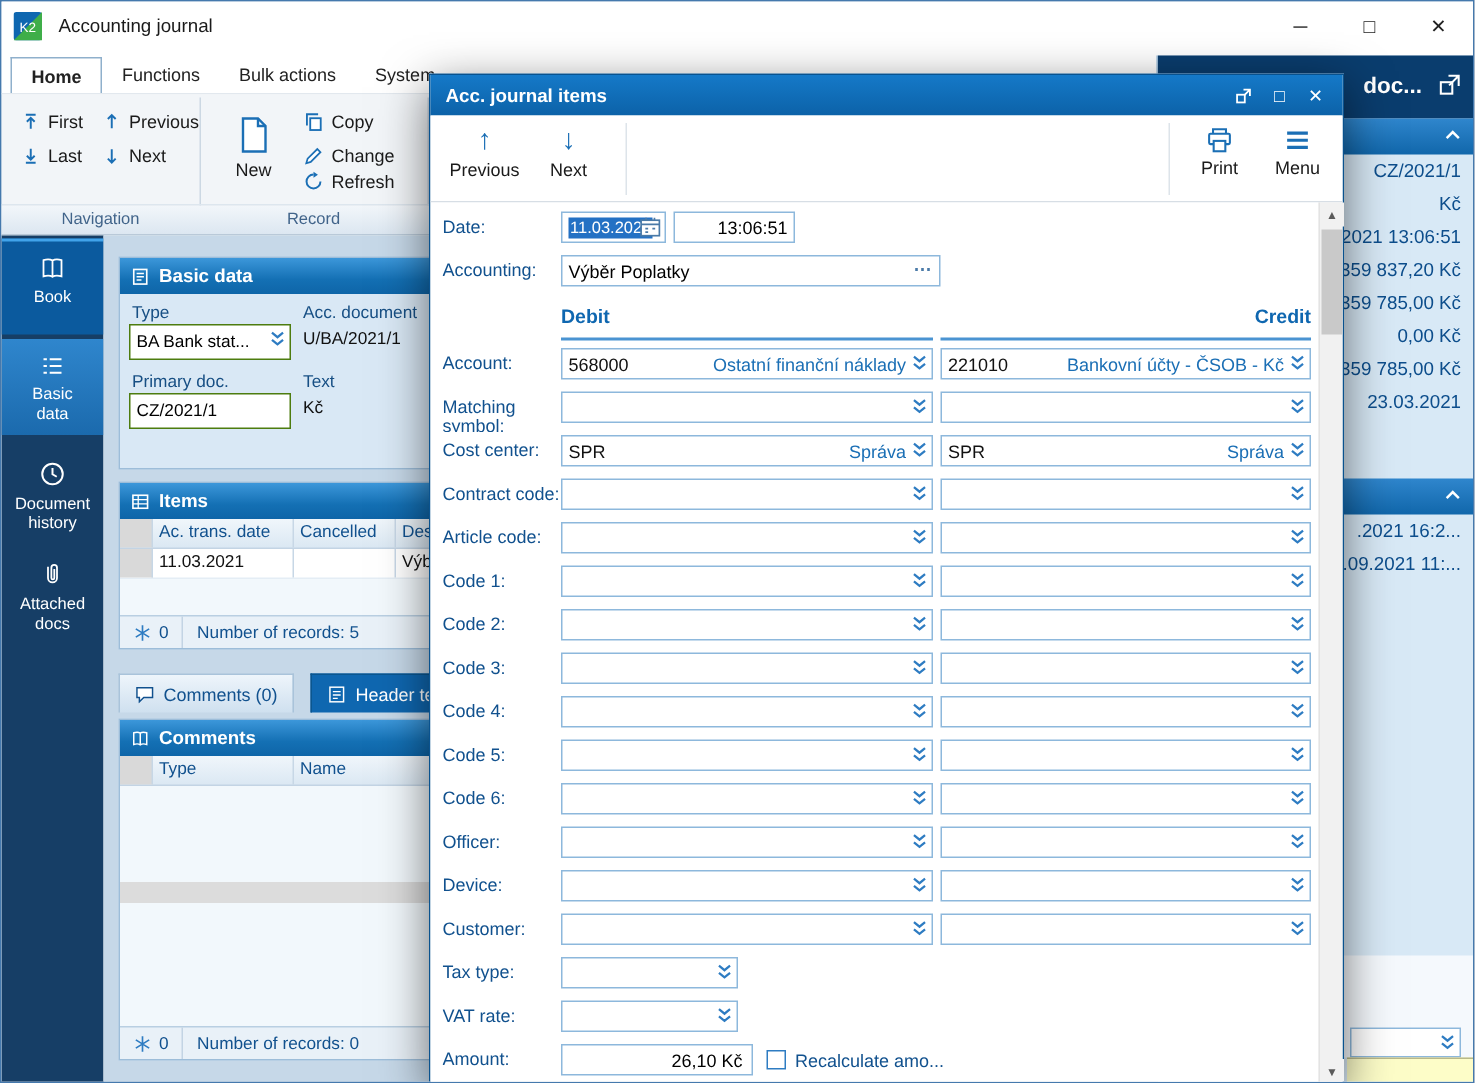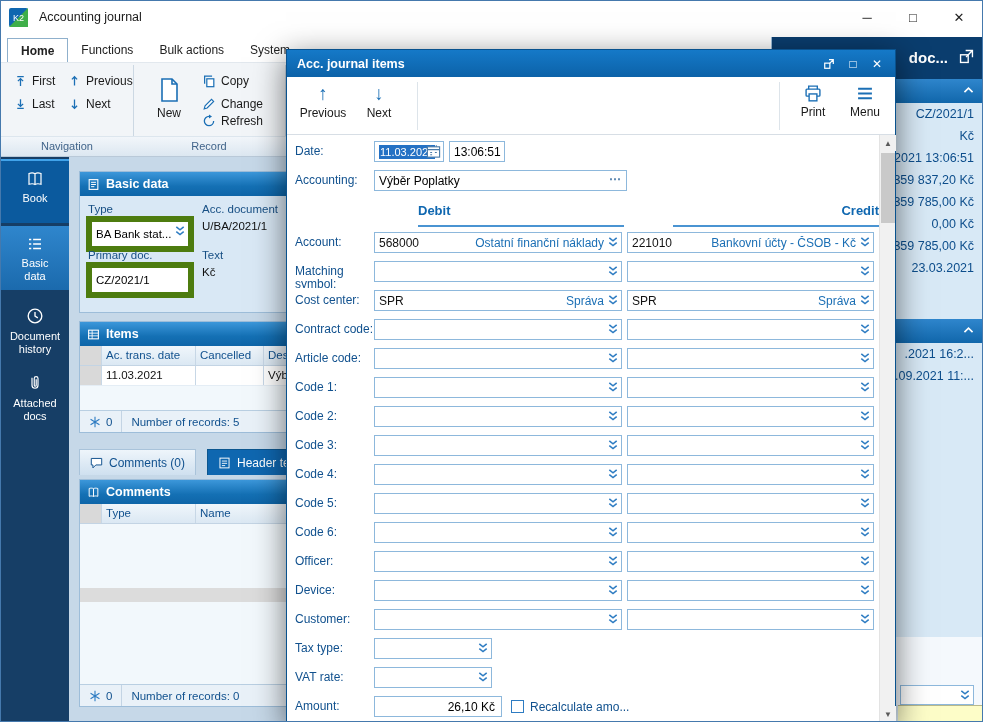--- a/index.html
+++ b/index.html
@@ -48,21 +48,21 @@
   #side-history { top:140px; height:66px; }
   #side-attached { top:207px; height:64px; }
 
   
   #main { position:absolute; left:68px; top:156px; width:915px; height:566px; background:#c6d8e8; }
   .panel { position:absolute; background:#d9e8f5; border:1px solid #9dbdd9; }
   .panel-header { height:24px; background:linear-gradient(180deg,#3c97da,#1470b4 60%,#0e65a8);
                   color:#fff; font-size:12.5px; font-weight:bold; display:flex; align-items:center;
                   gap:6px; padding-left:7px; }
   .flabel { position:absolute; font-size:11.5px; color:#174f84; }
-  .ffield { position:absolute; height:36px; background:#fff; border:6px solid #4d7c0f;
+  .ffield { position:absolute; height:24px; background:#fff; border:1px solid #4d7c0f;
             font-size:11.5px; display:flex; align-items:center; padding:0 16px 0 4px; }
   .fflat  { position:absolute; font-size:11.5px; color:#111; }
   .ddi { position:absolute; right:2px; top:3px; width:12px; height:12px; }
 
   
   .tblhead { display:flex; height:20px; background:linear-gradient(#f0f6fb,#dbe8f3);
              border-bottom:1px solid #c3d4e4; font-size:11.5px; color:#11518e; }
   .tblhead .c, .tblrow .c { padding:3px 4px 0 4px; border-right:1px solid #c7d7e6; height:100%;
                             overflow:hidden; white-space:nowrap; }
   .tblrow { display:flex; height:20px; background:#fff; border-bottom:1px solid #e4edf5;
@@ -121,24 +121,24 @@
   .field { position:relative; height:21px; border:1px solid #8db8dc; background:#fff;
            font-size:12px; display:flex; align-items:center; padding:0 17px 0 4px; flex:none; }
   .field.debit { width:248px; margin-right:5px; }
   .field.credit { width:247px;text-align:right; }
   .field.narrow { width:118px; }
   .field .code { color:#111; white-space:nowrap; }
   .field .fname { margin-left:auto; color:#1b6fb5; white-space:nowrap; overflow:hidden; padding-left:6px; }
   .datef { width:70px; padding-right:19px; font-size:11px; }
   .datef .sel { background:#2471c4; color:#fff; padding:1px 1px; white-space:nowrap; }
   .cal { position:absolute; right:2px; top:2px; }
-  .timef { width:56px; margin-left:5px; justify-content:flex-start; padding:0 4px; }
+  .timef { width:81px; margin-left:5px; justify-content:flex-end; padding:0 4px; }
   .descf { width:253px; padding-right:18px; }
   .dots { position:absolute; right:4px; top:1px; color:#4a7aa8; font-weight:bold; letter-spacing:1px; }
-  .colhead-row { height:33px; display:flex; padding-top:4px;gap:44px; }
+  .colhead-row { height:33px; display:flex; padding-top:4px; }
   .colhead-row .spacer { width:79px; flex:none; }
   .colhead { font-weight:bold; font-size:13px; color:#0f67b0; padding-bottom:5px;
              border-bottom:2px solid #4a94d2; height:24px; }
   .colhead.debit-h { width:248px; margin-right:5px; }
   .colhead.credit-h { width:247px; text-align:right; }
   .field.amountf { width:128px; justify-content:flex-end; padding:0 6px; }
   .cb { width:13px; height:13px; border:1px solid #2e7cc2; background:#fff; margin:4px 0 0 9px; flex:none; }
   .cb-label { font-size:12px; color:#11518e; margin-left:6px; padding-top:4px; white-space:nowrap; }
 
   

